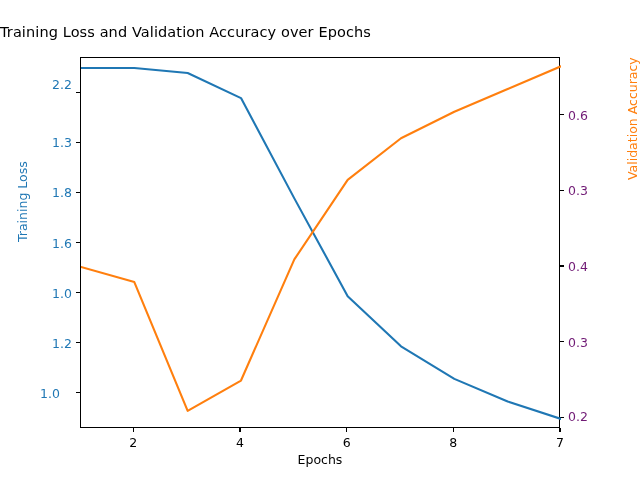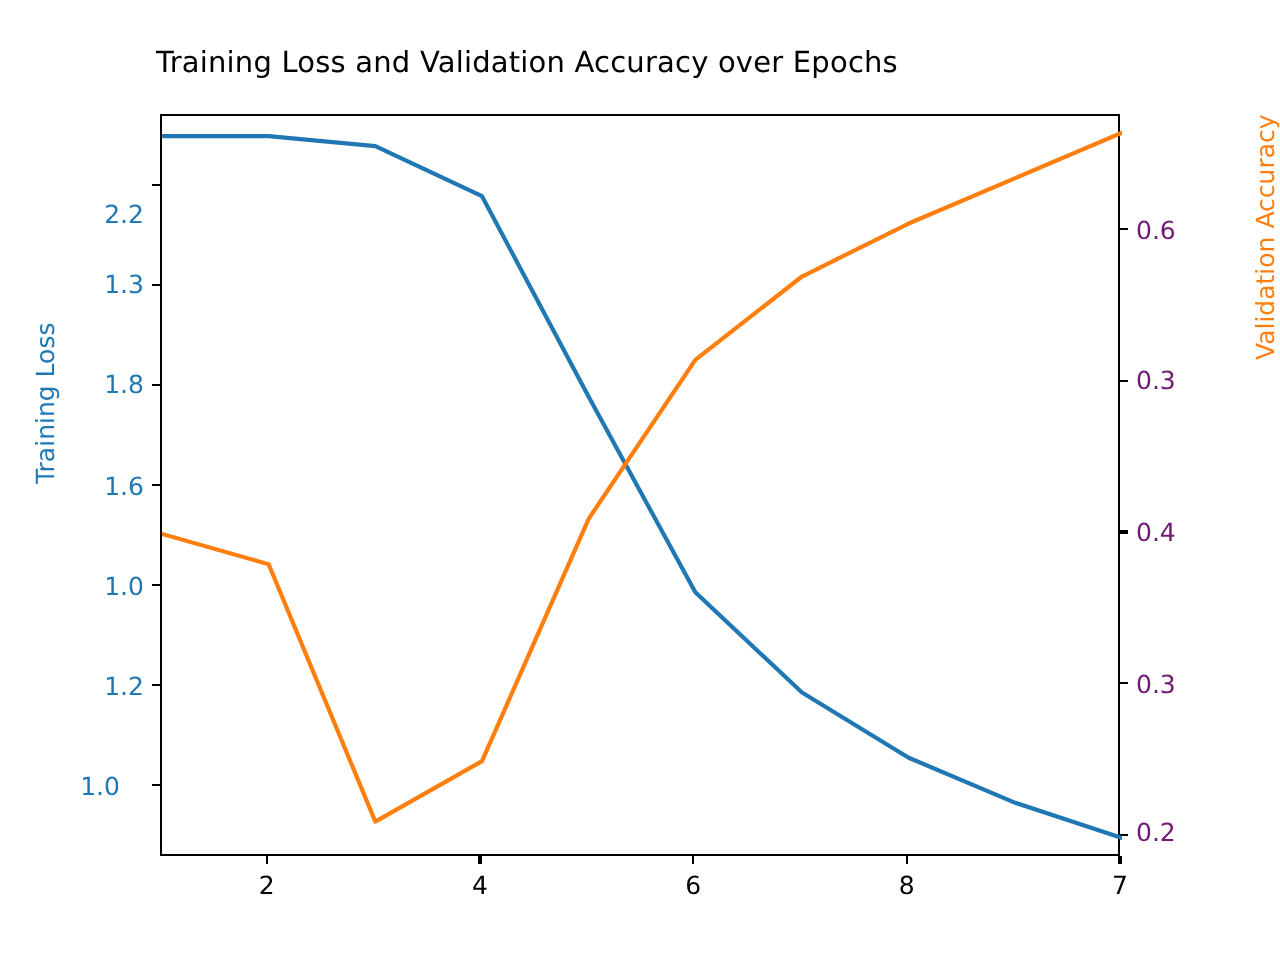--- a/index.html
+++ b/index.html
@@ -17,21 +17,21 @@
     position: relative;
     width: 640px;
     height: 480px;
     background: #ffffff;
   }
   #chart-title {
     position: absolute;
     left: 0;
     top: 24px;
     width: 527px;
-    text-align: center;
+    text-align: left;
     font-size: 14.5px;
     color: #000000;
     letter-spacing: 0.1px;
   }
   #plot-area {
     position: absolute;
     left: 80px;
     top: 57px;
     width: 480px;
     height: 371px;
@@ -115,36 +115,37 @@
 </style>
 </head>
 <body>
 
 <div id="figure">
 
   <div id="chart-title">Training Loss and Validation Accuracy over Epochs</div>
 
   <div id="ylabel-left">Training Loss</div>
   <div id="ylabel-right">Validation Accuracy</div>
+  <div id="xlabel">Epochs</div>
 
   <div id="ticks-layer">
       <div class="tick-mark tick-y-left" style="left: 76.4px; top: 392.355px;"></div>
       <div class="tick-label ytick-left" style="left: 20px; width: 40px; top: 392.905px;">1.0</div>
       <div class="tick-mark tick-y-left" style="left: 76.4px; top: 342.22px;"></div>
       <div class="tick-label ytick-left" style="left: 32px; width: 40px; top: 342.77px;">1.2</div>
       <div class="tick-mark tick-y-left" style="left: 76.4px; top: 292.085px;"></div>
       <div class="tick-label ytick-left" style="left: 32px; width: 40px; top: 292.635px;">1.0</div>
       <div class="tick-mark tick-y-left" style="left: 76.4px; top: 241.95px;"></div>
       <div class="tick-label ytick-left" style="left: 32px; width: 40px; top: 242.5px;">1.6</div>
       <div class="tick-mark tick-y-left" style="left: 76.4px; top: 191.815px;"></div>
       <div class="tick-label ytick-left" style="left: 32px; width: 40px; top: 192.365px;">1.8</div>
       <div class="tick-mark tick-y-left" style="left: 76.4px; top: 141.68px;"></div>
       <div class="tick-label ytick-left" style="left: 32px; width: 40px; top: 142.23px;">1.3</div>
       <div class="tick-mark tick-y-left" style="left: 76.4px; top: 91.5446px;"></div>
-      <div class="tick-label ytick-left" style="left: 32px; width: 40px; top: 107px;">2.2</div>
+      <div class="tick-label ytick-left" style="left: 32px; width: 40px; top: 84px;">2.2</div>
       <div class="tick-mark tick-y-right" style="left: 560px; top: 416.85px;"></div>
       <div class="tick-label ytick-right" style="left: 568px; top: 416px;">0.2</div>
       <div class="tick-mark tick-y-right" style="left: 560px; top: 341.136px;"></div>
       <div class="tick-label ytick-right" style="left: 568px; top: 341.686px;">0.3</div>
       <div class="tick-mark tick-y-right" style="left: 560px; top: 265.421px;"></div>
       <div class="tick-label ytick-right" style="left: 568px; top: 265.971px;">0.4</div>
       <div class="tick-mark tick-y-right" style="left: 560px; top: 189.707px;"></div>
       <div class="tick-label ytick-right" style="left: 568px; top: 190.257px;">0.3</div>
       <div class="tick-mark tick-y-right" style="left: 560px; top: 113.993px;"></div>
       <div class="tick-label ytick-right" style="left: 568px; top: 114.543px;">0.6</div>

